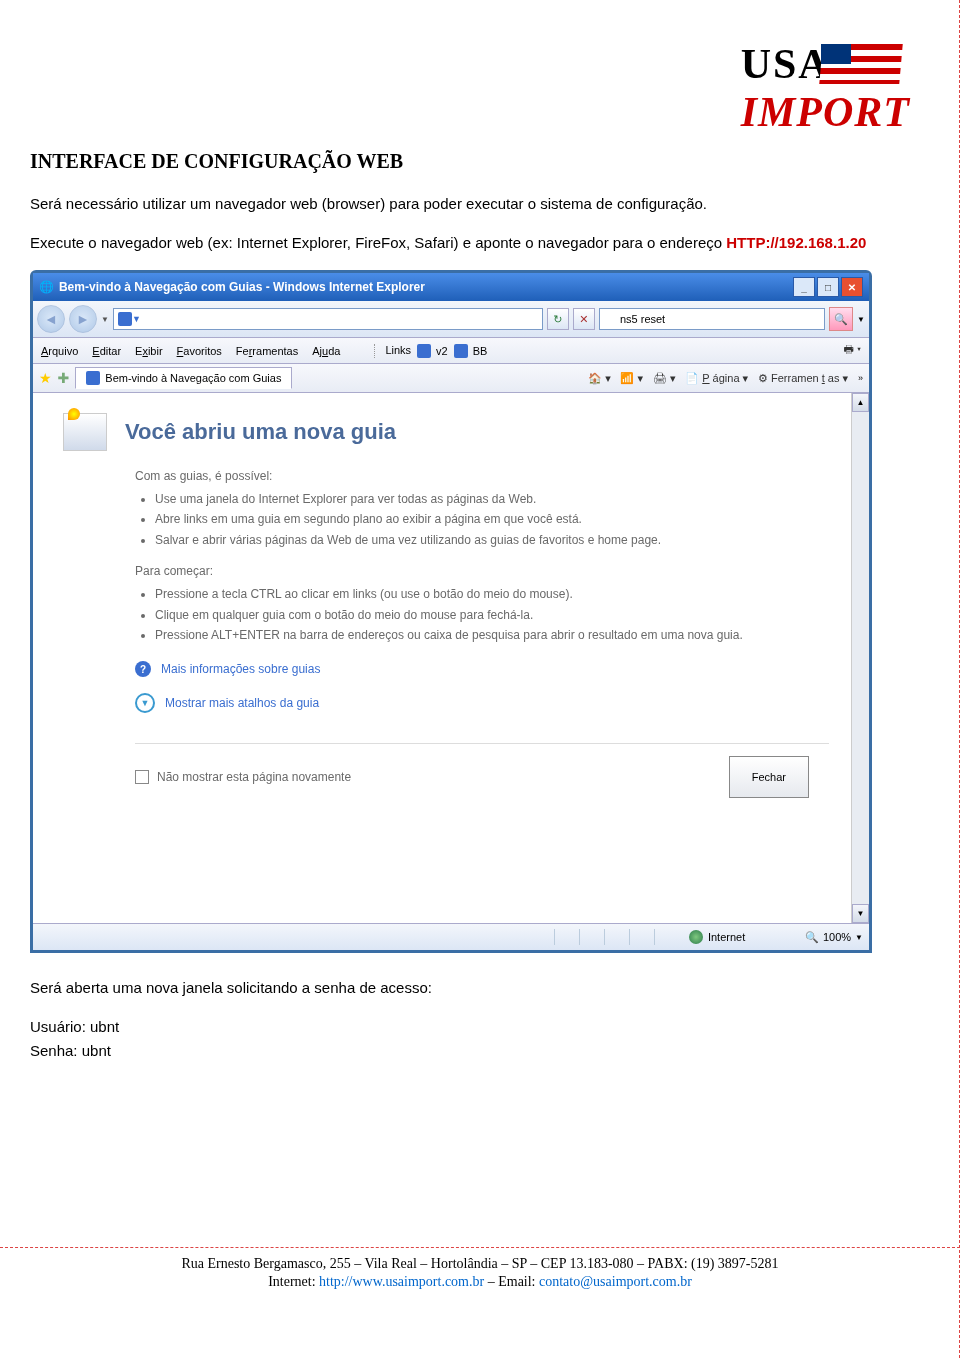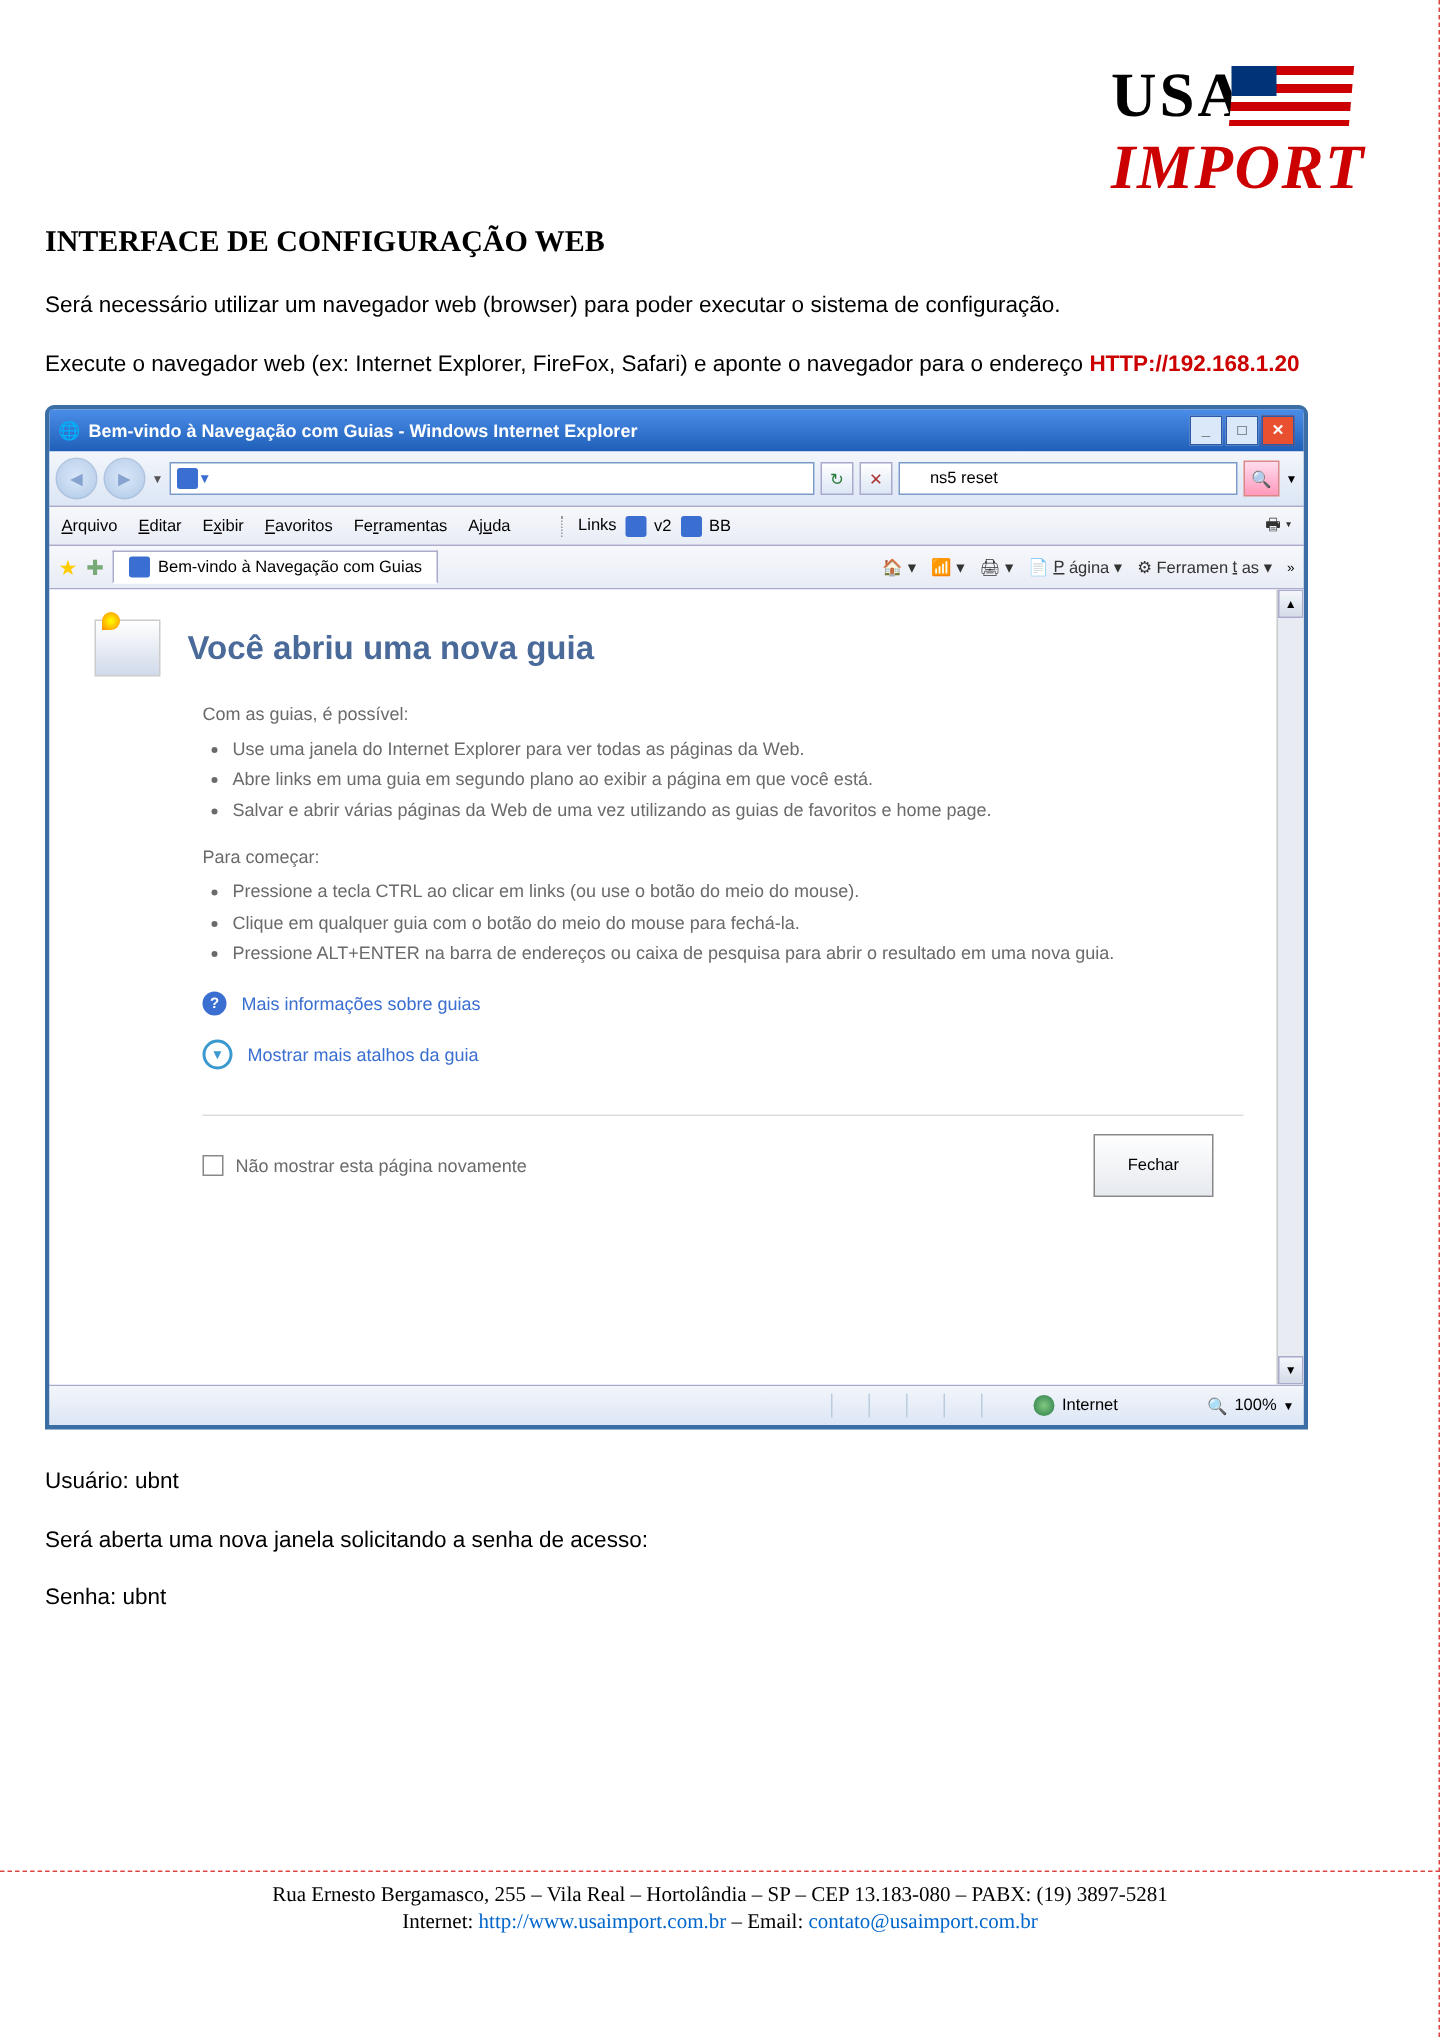--- a/index.html
+++ b/index.html
@@ -217,22 +217,22 @@
           <span>Internet</span>
         </div>
       <div class="zoom">
           <span>🔍</span>
           <span>100%</span>
           <span style="font-size:8px">▼</span>
         </div>
     </div>
   </div>
 
+  <p class="body-text">Será aberta uma nova janela solicitando a senha de acesso:</p>
   <p class="body-text" style="margin-bottom:2px">Usuário: ubnt</p>
-  <p class="body-text">Será aberta uma nova janela solicitando a senha de acesso:</p>
   <p class="body-text" style="margin-top:0">Senha: ubnt</p>
 
   <div class="page-footer">
     <div>Rua Ernesto Bergamasco, 255 – Vila Real – Hortolândia – SP – CEP 13.183-080 – PABX: (19) 3897-5281</div>
     <div class="l2">
       <span>Internet: </span><a class="web">http://www.usaimport.com.br</a><span> – Email: </span><a class="mail">contato@usaimport.com.br</a>
     </div>
   </div>
 </div>
 

